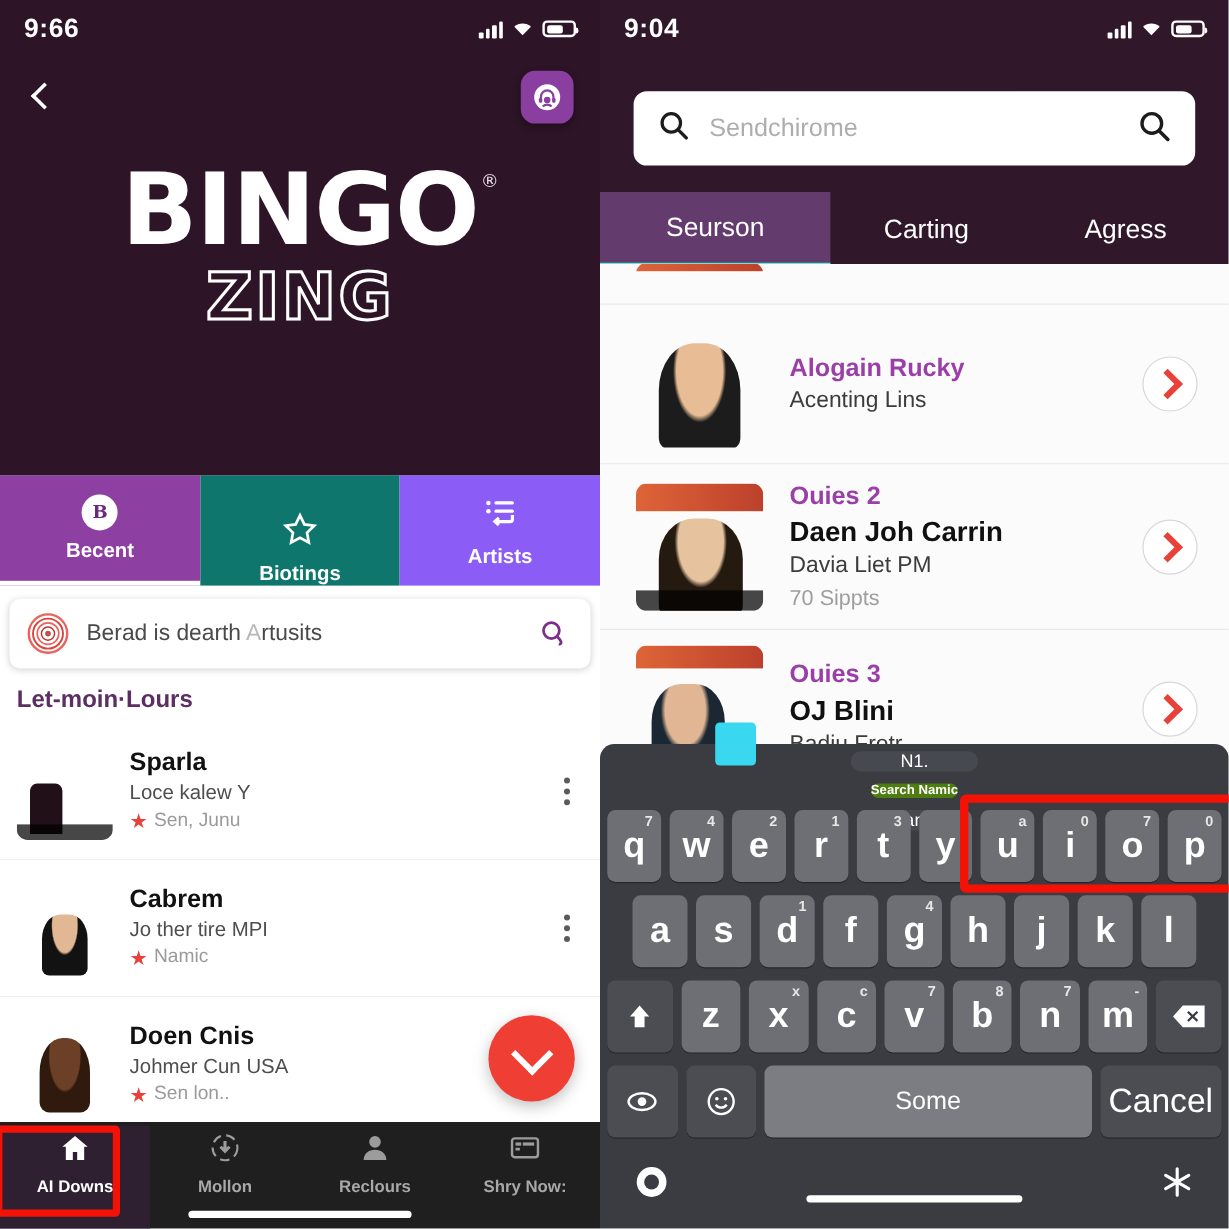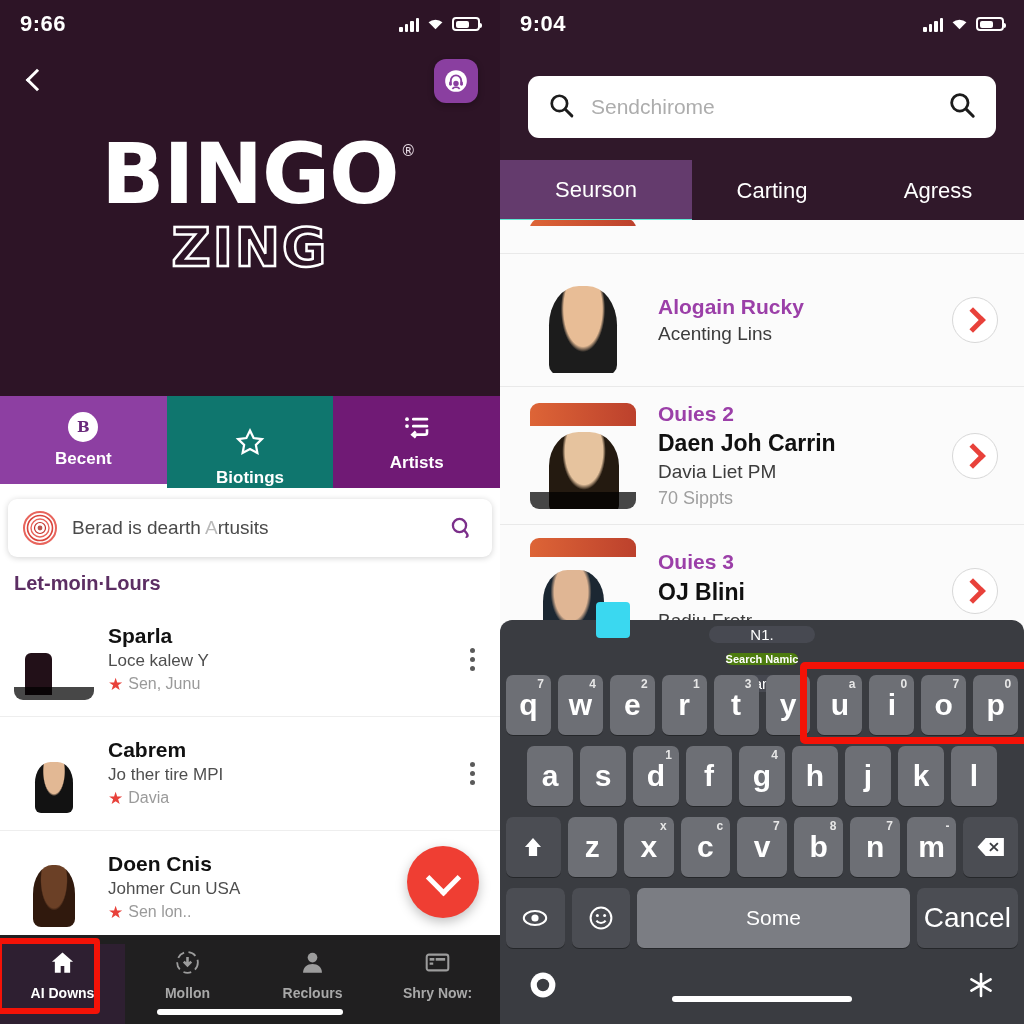--- a/index.html
+++ b/index.html
@@ -98,21 +98,21 @@
 
   
   .tabstrip { display: flex; height: 92px; }
   .tstab {
     flex: 1; display: flex; flex-direction: column;
     align-items: center; justify-content: center; gap: 7px;
     cursor: pointer; color: #fff;
   }
   .tstab.t0 { background: #8d3fa2; }
   .tstab.t1 { background: #0f766e; justify-content: flex-end; }
-  .tstab.t2 { background: #701a75; gap: 8px; }
+  .tstab.t2 { background: #8b5cf6; gap: 8px; }
   .tstab-label { font-size: 17px; font-weight: bold; }
   .tstab.t0 { border-bottom: 4px solid #ffffff; }
   .badge-b {
     width: 30px; height: 30px; border-radius: 50%;
     background: #fff; color: #6a2a7c; font-size: 15px; font-weight: bold;
     display: flex; align-items: center; justify-content: center;
     font-family: "DejaVu Serif", serif;
   }
 
   
@@ -166,21 +166,21 @@
   }
   .fab::before {
     content: ''; width: 20px; height: 20px; margin-top: -7px;
     border-right: 5px solid #fff; border-bottom: 5px solid #fff;
     transform: rotate(45deg);
   }
 
   
   .botnav {
     position: absolute; left: 0; bottom: 0; width: 500px; height: 89px;
-    background: #201f20; display: flex; padding-top: 9px;
+    background: #201f20; display: flex; padding-top: 3px;
   }
   .bnitem {
     flex: 1; display: flex; flex-direction: column; align-items: center;
     justify-content: flex-start; gap: 5px; cursor: pointer; padding-top: 5px;
   }
   .bnitem.active { background: #2e1f31; }
   .bnlabel { font-size: 14px; color: #a8a8a8; font-weight: bold; }
   .bnitem.active .bnlabel { color: #ffffff; }
   .homebar {
     position: absolute; left: 50%; transform: translateX(-50%);
@@ -445,21 +445,21 @@
           </span>
       </div>
 
       <div class="lrow">
         <span class="lthumb"><span class="ph ph2"></span></span>
         <span class="lbody">
           <div class="ltitle">Cabrem</div>
           <div class="lsub">Jo ther tire MPI</div>
           <div class="lmeta">
               <span class="star">★</span>
-              <span>Davia</span>
+              <span>Namic</span>
             </div>
         </span>
         <span class="kebab">
             <i></i>
             <i></i>
             <i></i>
           </span>
       </div>
 
       <div class="lrow">

